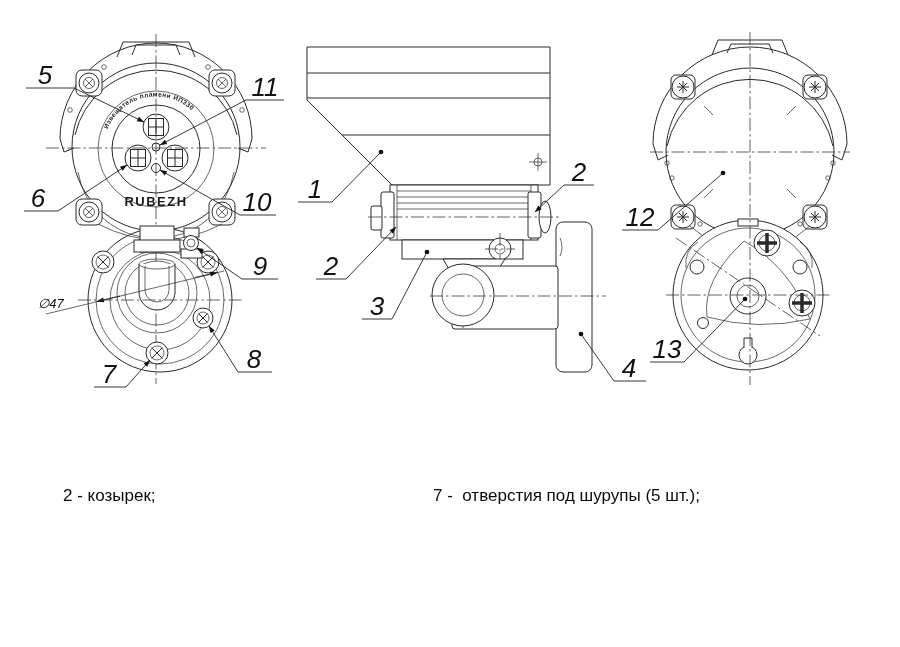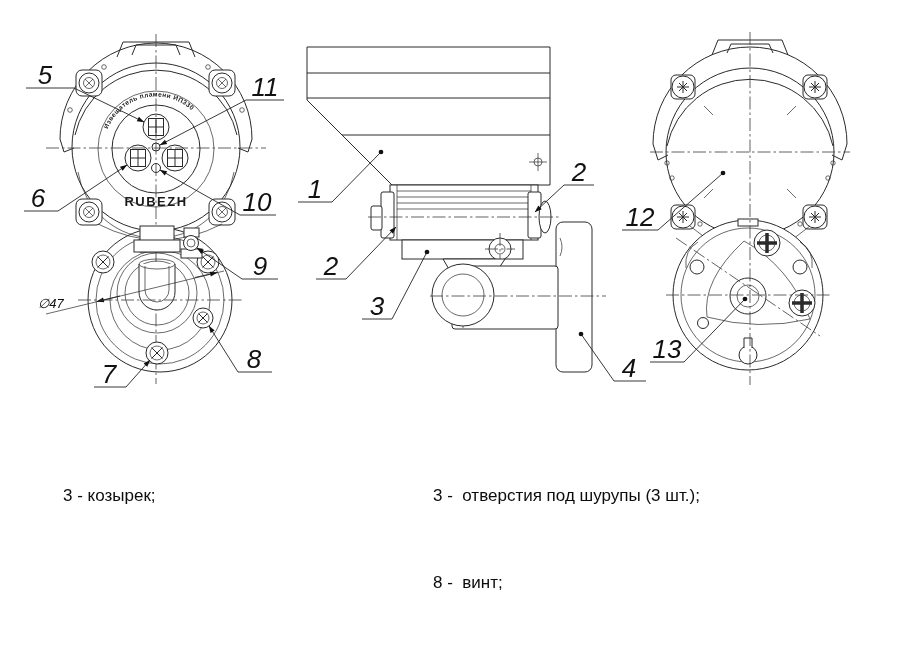--- a/index.html
+++ b/index.html
@@ -370,31 +370,30 @@
     <g>
       <text class="num" x="667" y="358" text-anchor="middle">13</text>
       <line class="ldr" x1="650" y1="362" x2="684" y2="362"></line>
       <line class="ldr" x1="684" y1="362" x2="745" y2="299" marker-end="url(#dt)"></line>
     </g>
   </g>
 </svg>
 
   <div class="legend">
     <div class="col left">
-      <div class="lline">3 - козырек;</div>
+      <div class="lline">2 - козырек;</div>
       
       
       
       
       
       
     </div>
     <div class="col right">
-      <div class="lline">3 -  отверстия под шурупы (3 шт.);</div>
-      <div class="lline">8 -  винт;</div>
+      <div class="lline">7 -  отверстия под шурупы (5 шт.);</div>
       
       
       
       
       
       
     </div>
   </div>
 </div>
 

